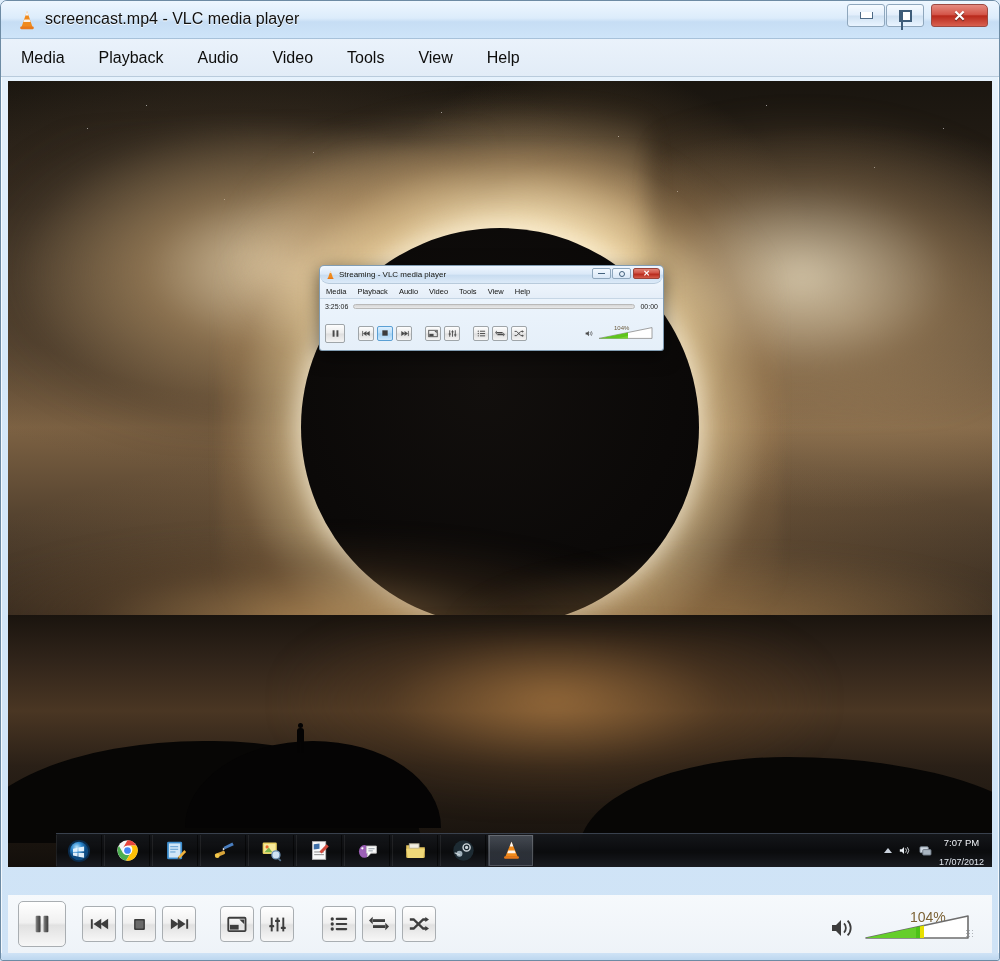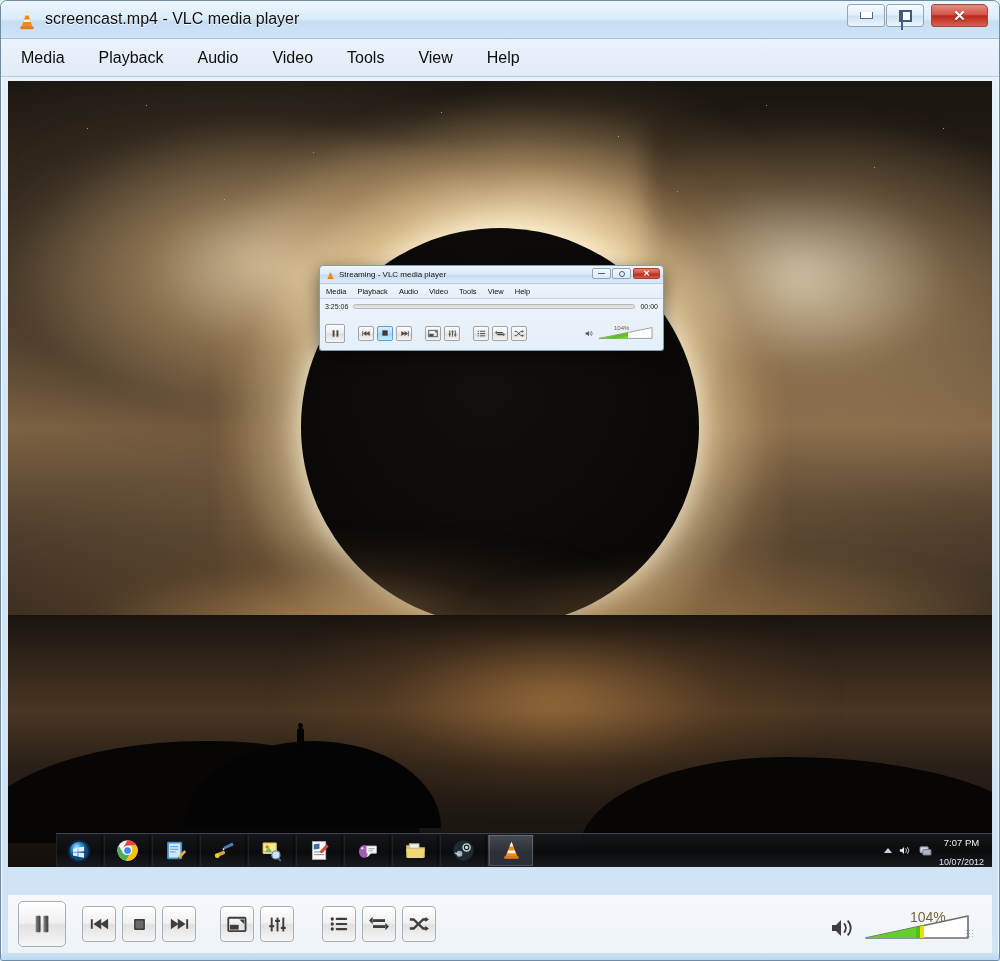--- a/index.html
+++ b/index.html
@@ -156,20 +156,21 @@
     border-radius:5px 5px 3px 3px;
     background:linear-gradient(180deg,#f0f7fe 0%,#e5eff9 100%);
     box-shadow:0 5px 18px rgba(0,0,0,.55);
     font-size:7px;color:#1b1b1a;
     overflow:hidden;
   }
   .iw-title{
     position:relative;height:17px;
     background:linear-gradient(180deg,#eef6ff 0%,#dbe9f8 48%,#c8dcf0 54%,#dceaf8 100%);
     border-bottom:1px solid rgba(140,165,190,.55);
+    border-radius:9px;
   }
   .iw-cone{position:absolute;left:6px;top:4px;width:9px;height:10px;}
   .iw-title-text{position:absolute;left:19px;top:4px;font-size:8px;color:#15150f;white-space:nowrap;}
   .iw-wc{
     position:absolute;top:2px;height:11px;box-sizing:border-box;
     border:1px solid #8fa7bd;border-radius:2px;
     display:flex;align-items:center;justify-content:center;
     background:linear-gradient(180deg,#f3f9ff,#d9e7f6);
   }
   .iw-min{right:52px;width:19px;}
@@ -610,21 +611,21 @@
           </svg>
         </span>
         <span>
           <svg viewBox="0 0 14 12" width="13" height="11">
             <rect x="1" y="2" width="9" height="6.4" rx="1" fill="#cfd8e2" stroke="#7f8a96"></rect>
             <rect x="4" y="5" width="9" height="6" rx="1" fill="#aab6c2" stroke="#6c7682"></rect>
           </svg>
         </span>
         <span class="tray-clock">
           <span class="t">7:07 PM</span><br>
-          <span class="d">10/07/2012</span>
+          <span class="d">17/07/2012</span>
         </span>
       </div>
     </div>
   </div>
 
 
   <div class="controls">
     <div class="btn play">
       <svg viewBox="0 0 22 22" width="20" height="20">
         <rect x="4" y="2" width="5.4" height="18" rx="1" fill="url(#pg)"></rect>

